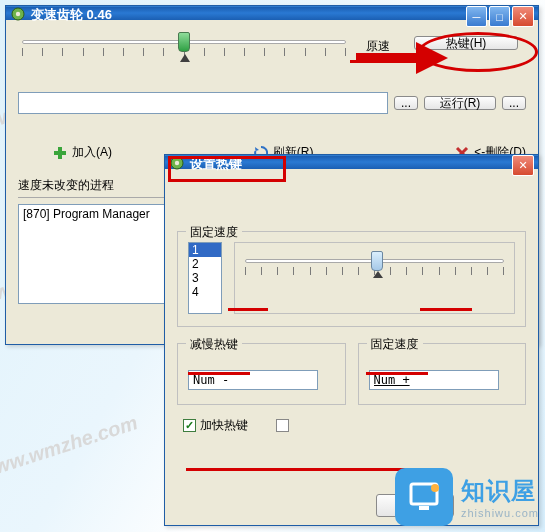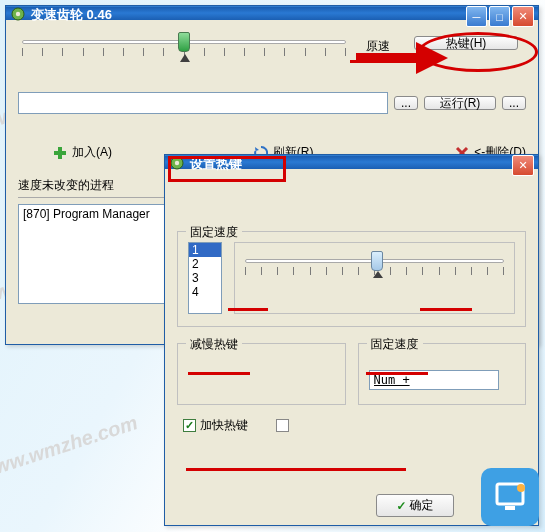--- a/index.html
+++ b/index.html
@@ -213,20 +213,21 @@
           </div>
           <div class="mini-thumb" style="left:136px;"></div>
           <div class="mini-marker" style="left:138px;"></div>
         </div>
       </div>
     </div>
 
     <div class="two-groups">
       <div class="group">
         <span class="group-title">减慢热键</span>
+        <input class="hk-input" style="width: 130px;" value="Num -">
       </div>
       <div class="group">
         <span class="group-title">固定速度</span>
         <input class="hk-input" style="width: 130px; text-decoration: underline;" value="Num +">
       </div>
     </div>
 
     <div class="chk-row">
       <span class="chk">
         <span class="chkbox">✓</span>
@@ -252,13 +253,17 @@
 <div class="anno underline-anno" style="left:186px; top:468px; width:220px;"></div>
 
 <div class="logo">
   <div class="logo-box">
     <svg width="38" height="38">
         <rect x="6" y="6" width="26" height="20" rx="2" fill="none" stroke="#fff" stroke-width="3"></rect>
         <rect x="14" y="28" width="10" height="4" fill="#fff"></rect>
         <circle cx="30" cy="10" r="4" fill="#ffb23e"></circle>
       </svg>
   </div>
+  <div class="logo-txt">
+    <span class="logo-cn">知识屋</span>
+    <span class="logo-py">zhishiwu.com</span>
+  </div>
 </div>
 
 </body></html>

